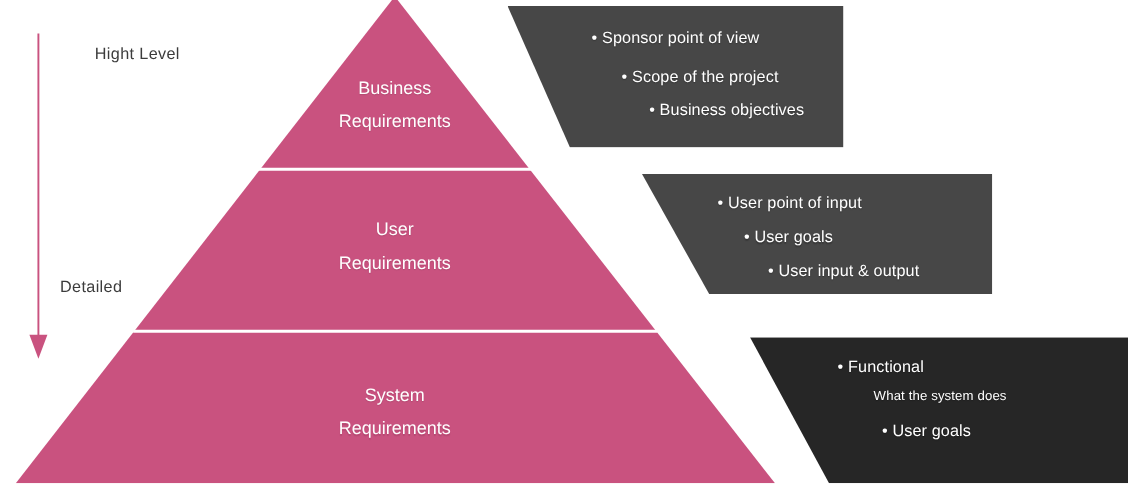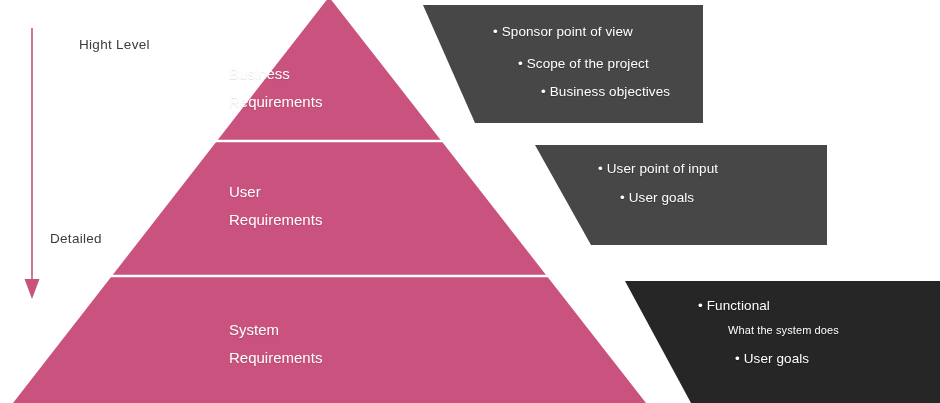--- a/index.html
+++ b/index.html
@@ -39,21 +39,21 @@
   
   #pyramid-svg {
     position: absolute;
     left: 0;
     top: 0;
     width: 940px;
     height: 403px;
   }
   .tier-text {
     position: absolute;
-    text-align: left;
+    text-align: center;
     color: #ffffff;
     font-size: 15px;
     line-height: 1.85;
     white-space: nowrap;
     text-shadow: 0 1px 1px rgba(0,0,0,0.12);
   }
   #tier-business { left: 229px; top: 60px; width: 200px; }
   #tier-user     { left: 229px; top: 178px; width: 200px; }
   #tier-system   { left: 229px; top: 316px; width: 200px; }
 
@@ -138,20 +138,21 @@
         <span class="c-line" style="left: 70px; top: 19px;">• Sponsor point of view</span>
         <span class="c-line" style="left: 118px; top: 79px;">• Business objectives</span>
         <span class="c-line" style="left: 95px; top: 51px;">• Scope of the project</span>
       </div>
   </div>
 
   <div class="callout" id="callout-user">
     <div class="callout-lines">
         <span class="c-line" style="left: 63px; top: 16px;">• User point of input</span>
         <span class="c-line" style="left: 85px; top: 45px;">• User goals</span>
+        <span class="c-line" style="left: 105px; top: 73px;">• User input &amp; output</span>
       </div>
   </div>
 
   <div class="callout" id="callout-system">
     <div class="callout-lines">
         <span class="c-line" style="left: 73px; top: 17px; text-align: right;">• Functional</span>
         <span class="c-line sub" style="left: 103px; top: 43px;">What the system does</span>
         <span class="c-line" style="left: 110px; top: 70px;">• User goals</span>
       </div>
   </div>

